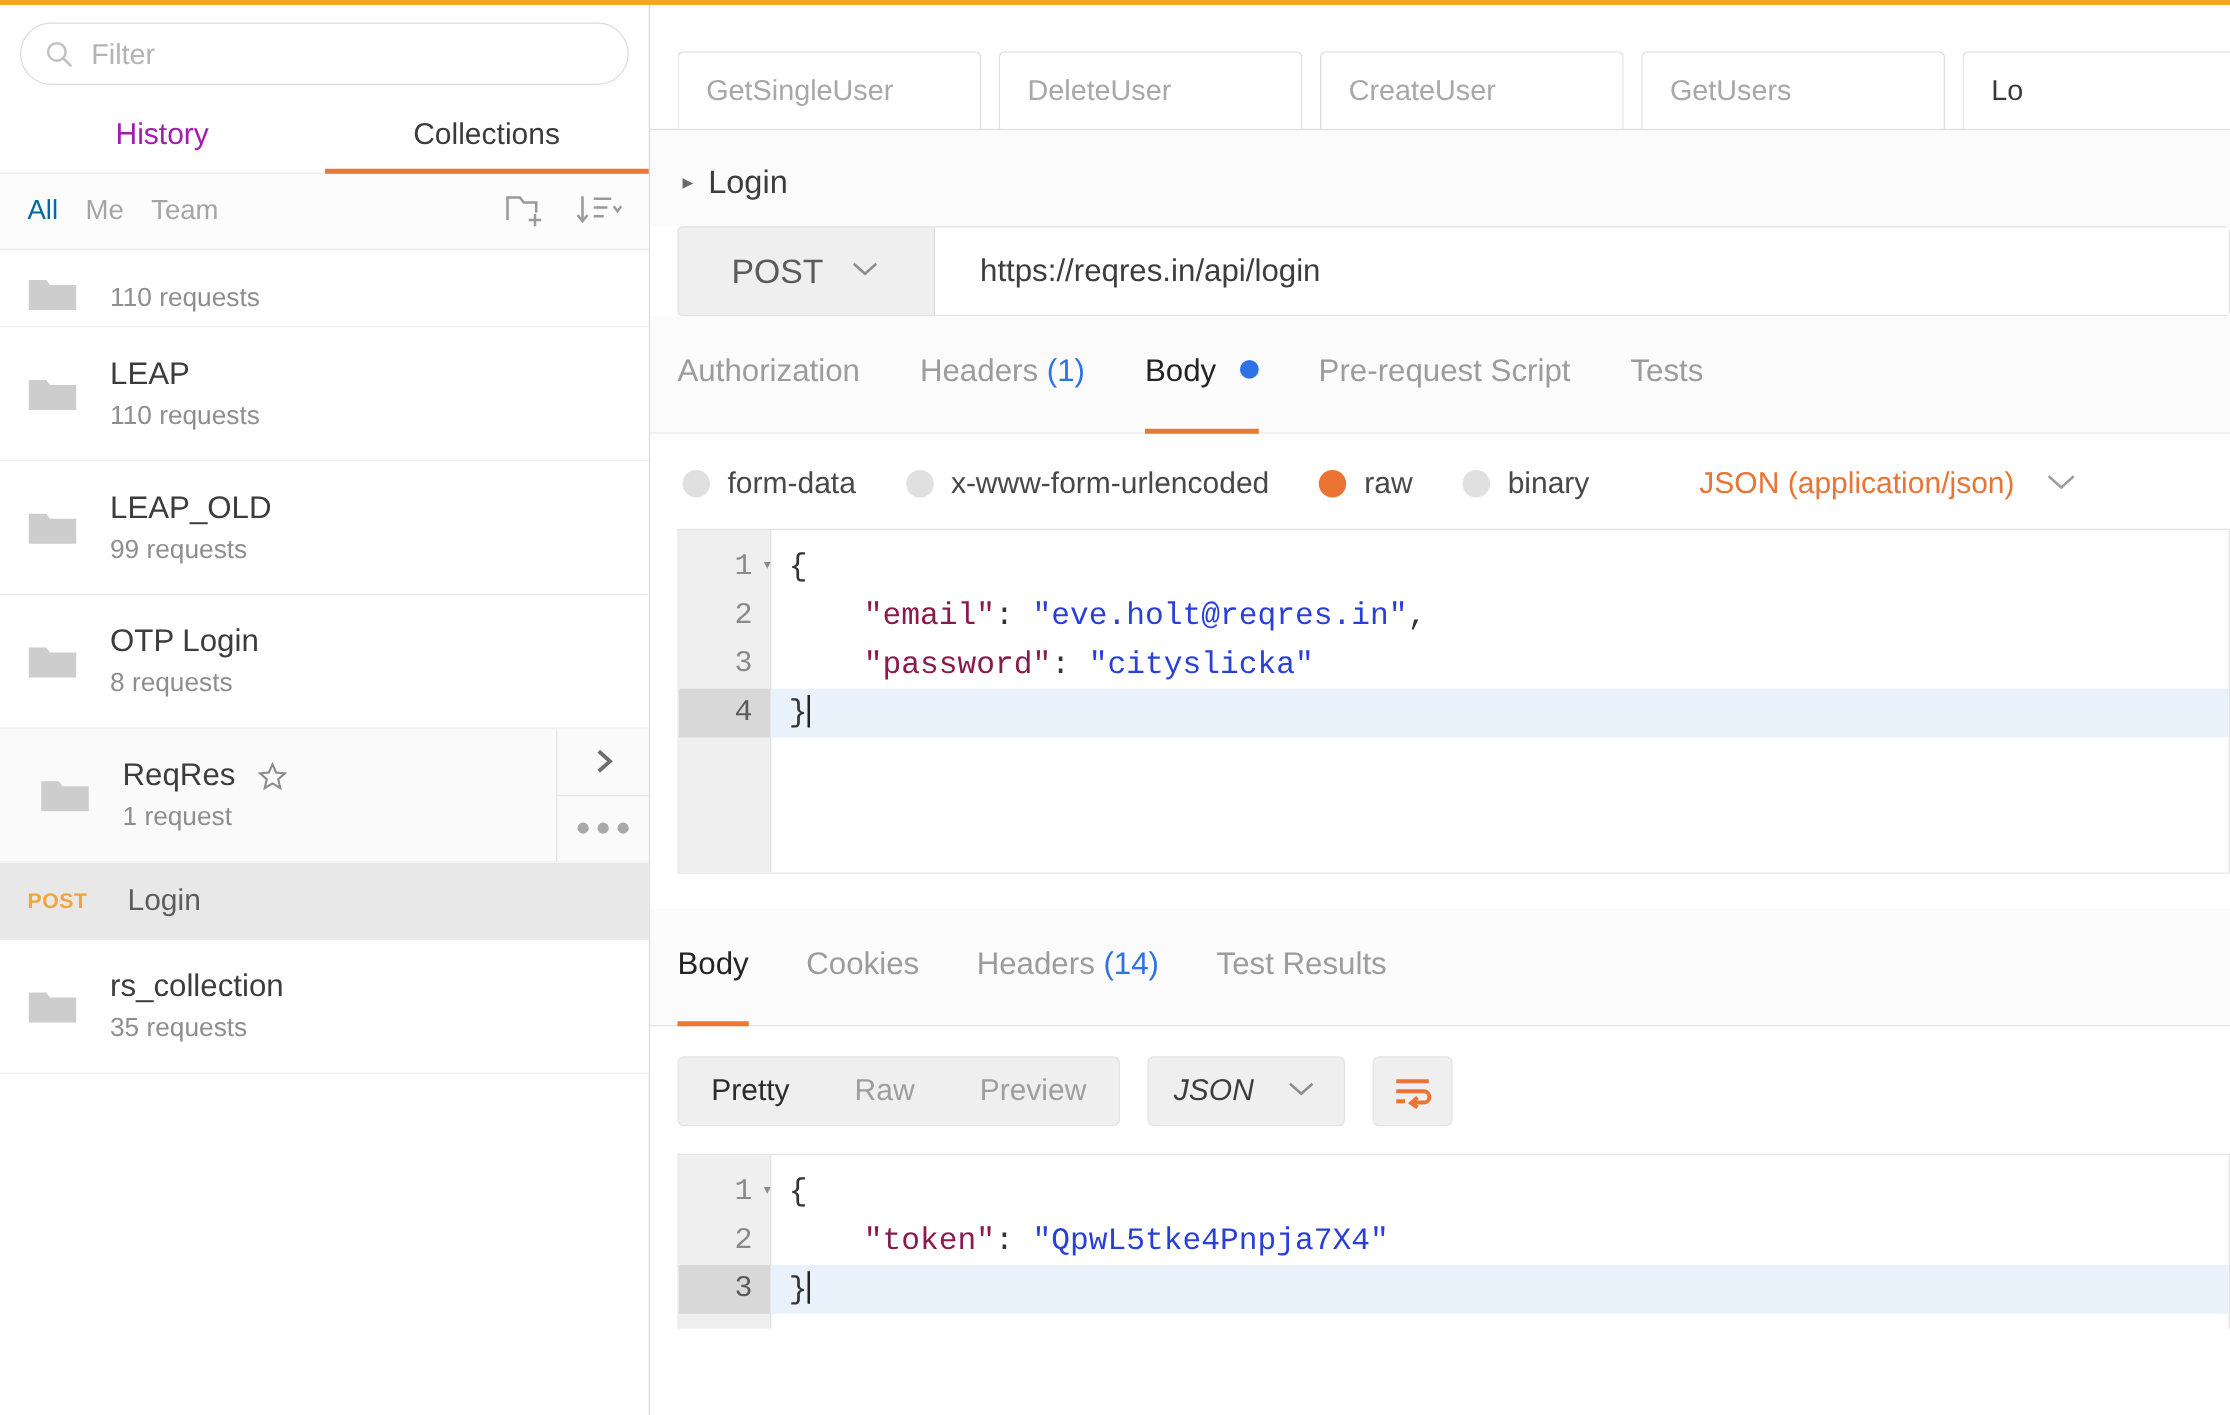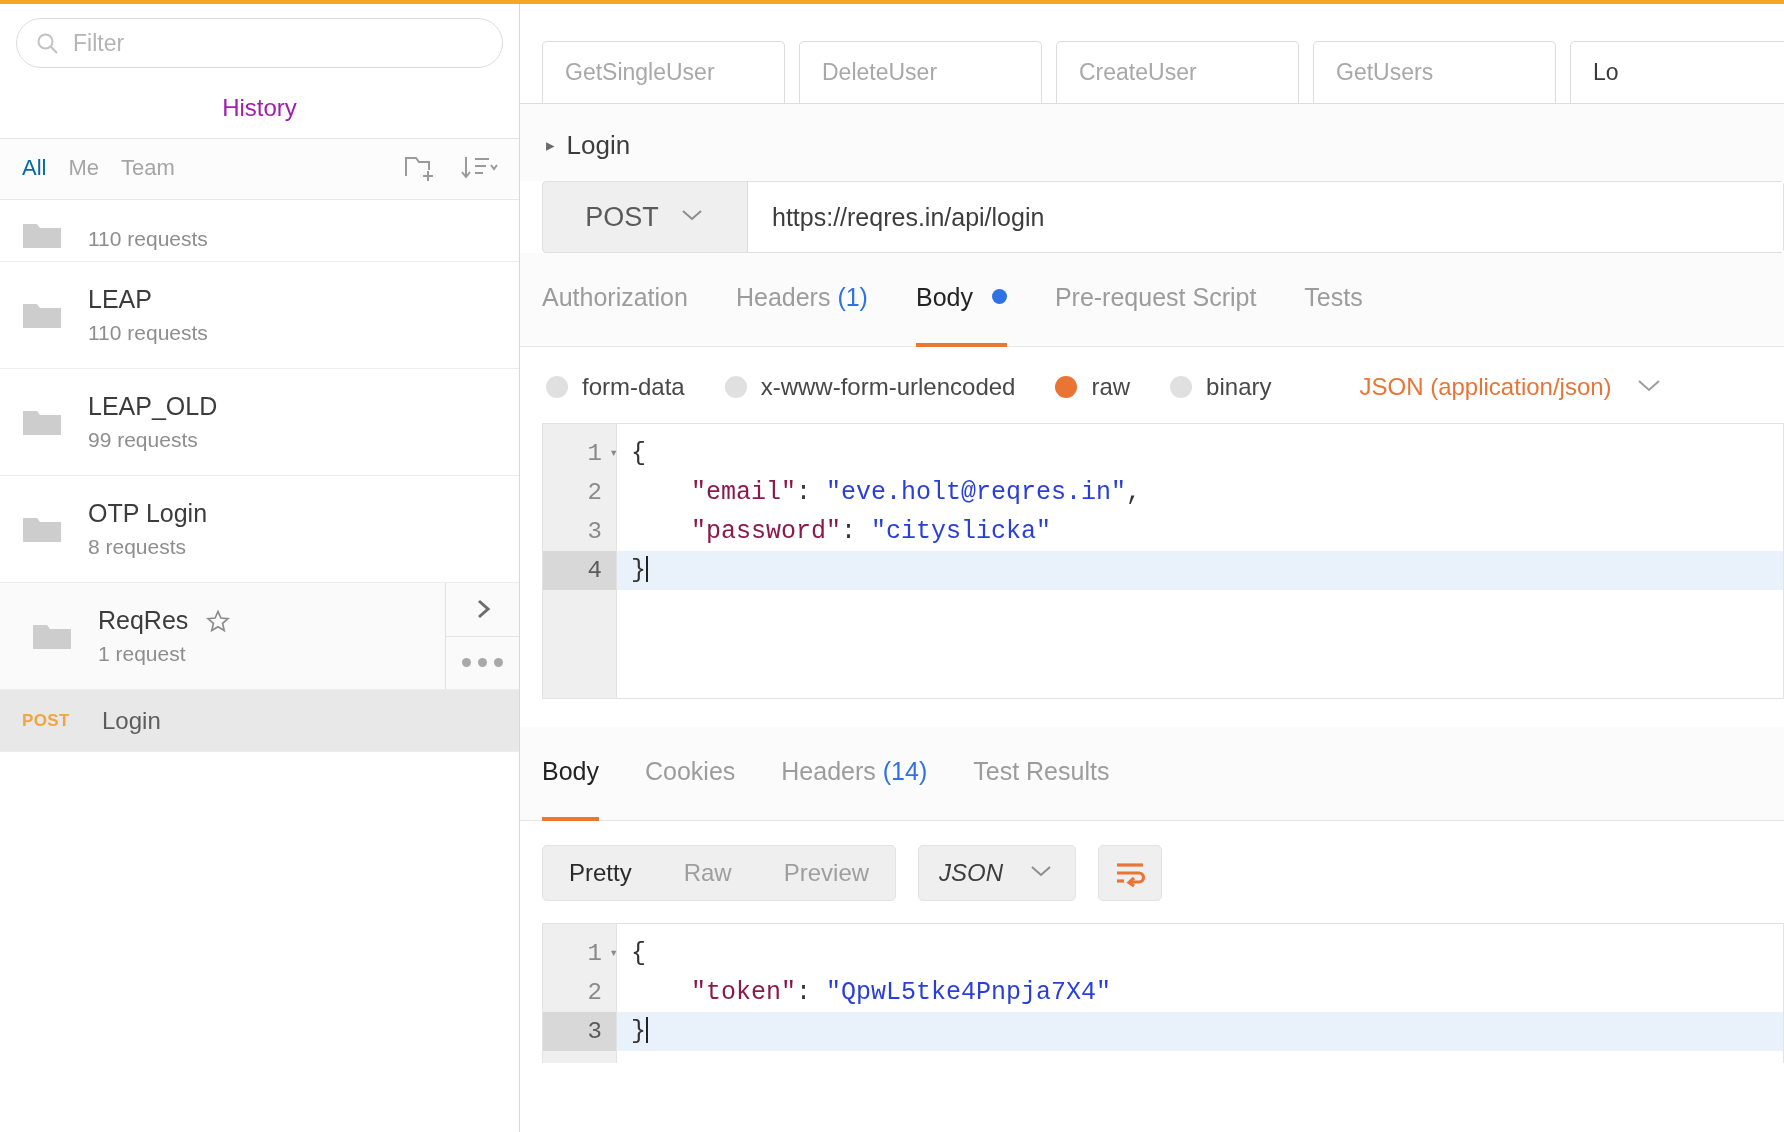--- a/index.html
+++ b/index.html
@@ -113,21 +113,21 @@
   .breadcrumb-bar { padding: 26px 22px 20px 26px; background: #fbfbfb; display: flex; align-items: center; }
   .bc-caret { color: #6a6a6a; font-size: 17px; margin-right: 12px; }
   .bc-title { font-size: 26px; color: #3d3d3d; }
 
   .url-bar { margin: 0 0 0 22px; display: flex; height: 72px; background: #efefef; border: 1px solid #e0e0e0; border-radius: 4px; }
   .method-box {
     width: 205px; display: flex; align-items: center; justify-content: center;
     gap: 20px; border-right: 1px solid #dcdcdc; cursor: pointer;
   }
   .method-label { font-size: 27px; color: #5a5a5a; }
-  .url-input { flex: 1; display: flex; align-items: center; padding-left: 24px; background: #fff; }
+  .url-input { flex: 1; display: flex; align-items: center; padding-left: 36px; background: #fff; }
   .url-text { font-size: 25px; color: #3d3d3d; }
 
   .req-inner-tabs {
     display: flex; align-items: center; gap: 48px;
     padding: 30px 0 18px 22px; background: #fbfbfb;
     border-bottom: 1px solid #e6e6e6;
   }
   .itab { font-size: 25px; color: #9c9c9c; position: relative; padding-bottom: 16px; cursor: pointer; white-space: nowrap; }
   .itab.active { color: #242424; }
   .itab.active::after { content: ""; position: absolute; left: 0; right: 0; bottom: -19px; height: 4px; background: #eb7731; }
@@ -182,20 +182,21 @@
               <circle cx="10.5" cy="10.5" r="7"></circle>
               <line x1="15.8" y1="15.8" x2="22" y2="22"></line>
             </svg>
         </span>
         <span class="filter-text">Filter</span>
       </div>
     </div>
 
     <div class="side-tabs">
       <div class="side-tab">History</div>
+      <div class="side-tab active">Collections</div>
     </div>
 
     <div class="filters-row">
       <span class="scope active">All</span>
       <span class="scope">Me</span>
       <span class="scope">Team</span>
       <span class="filters-spacer"></span>
       <span class="icon-btn">
         <svg width="34" height="28" viewBox="0 0 34 28" fill="none" stroke="currentColor" stroke-width="2">
             <path d="M2 22V4h10l3 4h10v8"></path>
@@ -295,20 +296,31 @@
               </span>
           </div>
         </div>
       </div>
 
       <div class="req-row">
         <span class="req-method">POST</span>
         <span class="req-name">Login</span>
       </div>
 
+      <div class="coll-row">
+        <span class="folder-icon">
+          <svg viewBox="0 0 40 32" fill="currentColor">
+              <path d="M1 5h14l3 4h21v20H1z"></path>
+            </svg>
+        </span>
+        <div class="coll-text">
+          <span class="coll-name">rs_collection</span>
+          <span class="coll-count">35 requests</span>
+        </div>
+      </div>
     </div>
   </div>
 
   <div class="main">
     <div class="req-tabs">
       <div class="req-tab">GetSingleUser</div>
       <div class="req-tab">DeleteUser</div>
       <div class="req-tab">CreateUser</div>
       <div class="req-tab">GetUsers</div>
       <div class="req-tab active">Lo</div>

